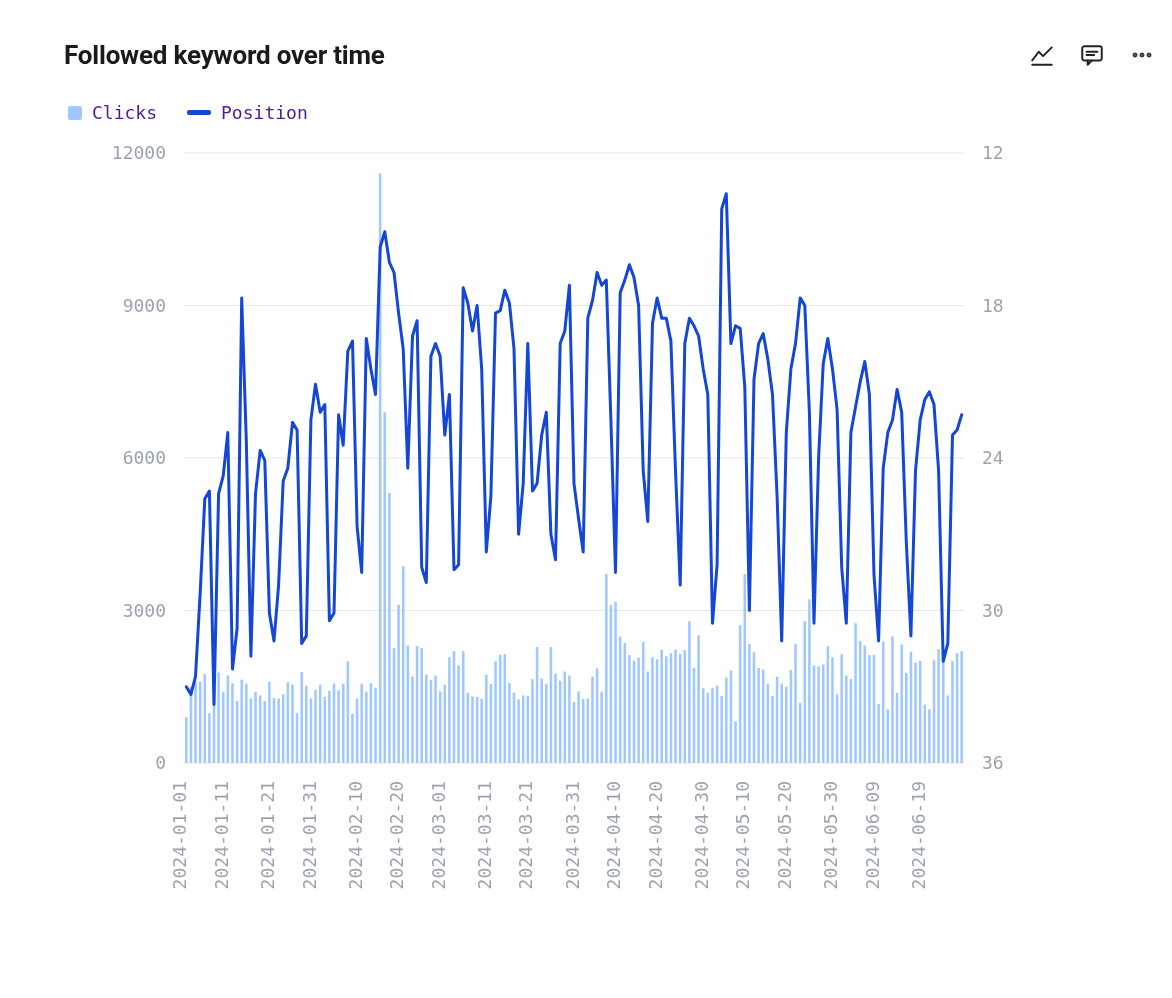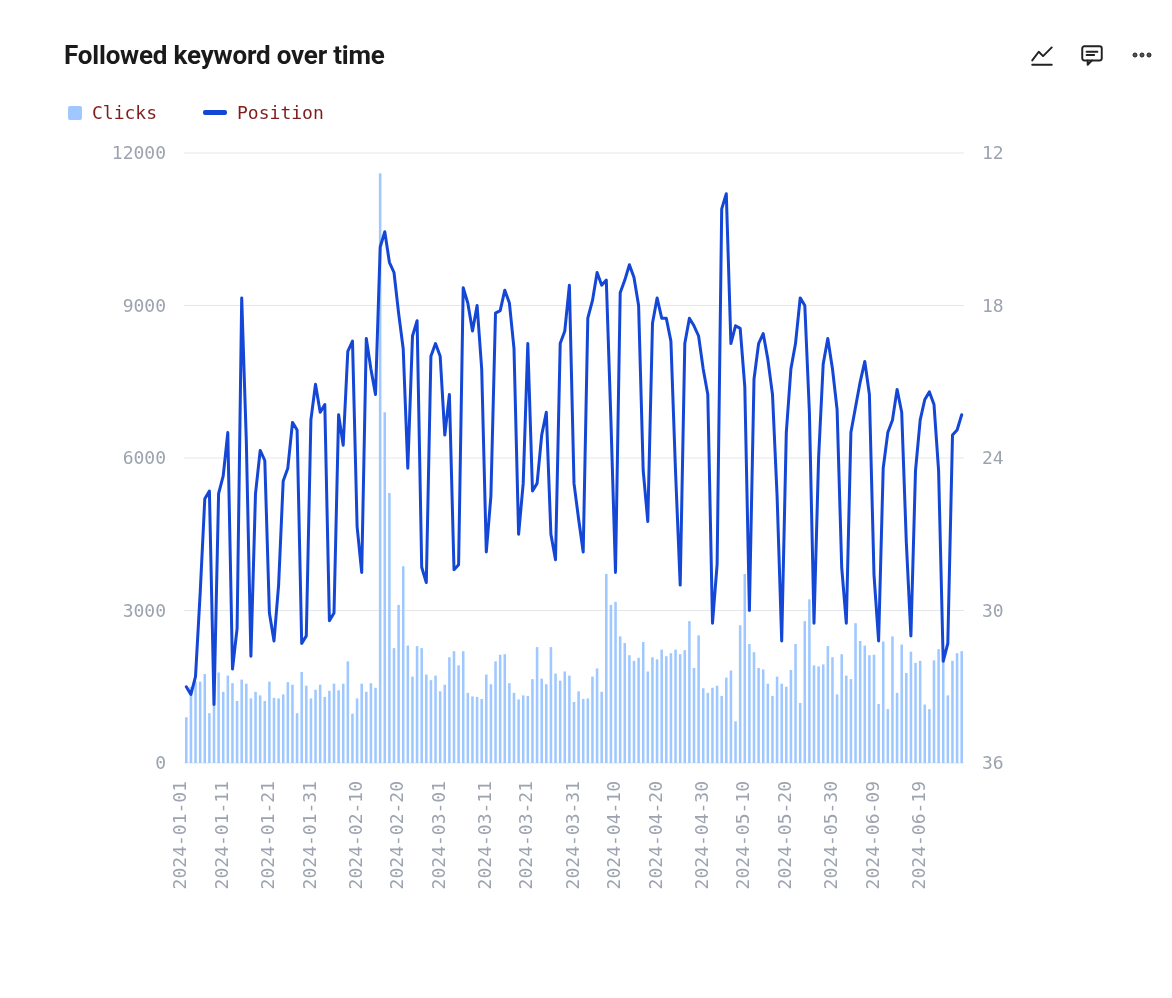--- a/index.html
+++ b/index.html
@@ -2,21 +2,21 @@
 <html><head>
 <meta charset="utf-8">
 <style>
   html,body{margin:0;padding:0;font-family:-apple-system,BlinkMacSystemFont,"Segoe UI",Roboto,Helvetica,Arial,sans-serif;color:#1a1a1a;background:#fff;}
   .card{width:1092px;padding:40px 40px 20px 40px;margin-left:24px;}
   .header{display:flex;align-items:center;justify-content:space-between;margin-bottom:32px;}
   .title{font-size:26px;font-weight:700;letter-spacing:-0.2px;}
   .header-icons{display:flex;gap:22px;align-items:center;}
   .icon-btn{width:28px;height:28px;display:flex;align-items:center;justify-content:center;color:#222;cursor:pointer;}
   .icon-btn svg{stroke:#222;}
-  .legend{display:flex;gap:46px;align-items:center;font-size:18px;color:#7f1d1d;padding-left:4px;margin-bottom:10px;}
+  .legend{display:flex;gap:30px;align-items:center;font-size:18px;color:#4c1d95;padding-left:4px;margin-bottom:10px;}
   .legend-item{display:flex;align-items:center;gap:10px;font-family:ui-monospace,SFMono-Regular,Menlo,monospace;font-size:18px;}
   .swatch-bar{width:14px;height:14px;background:#9ec8ff;border-radius:2px;}
   .swatch-line{width:24px;height:5px;background:#1447d6;border-radius:2px;}
   .chart-wrap{position:relative;}
   svg.chart{display:block;}
   .axis-label{fill:#9ca3af;font-size:18px;font-family:ui-monospace,SFMono-Regular,Menlo,monospace;}
   .xaxis-label{fill:#9ca3af;font-size:18px;font-family:ui-monospace,SFMono-Regular,Menlo,monospace;}
   .gridline{stroke:#e5e7eb;stroke-width:1;}
   .bar{fill:#9ec8ff;}
   .pos-line{fill:none;stroke:#1447d6;stroke-width:3;stroke-linejoin:round;stroke-linecap:round;}

